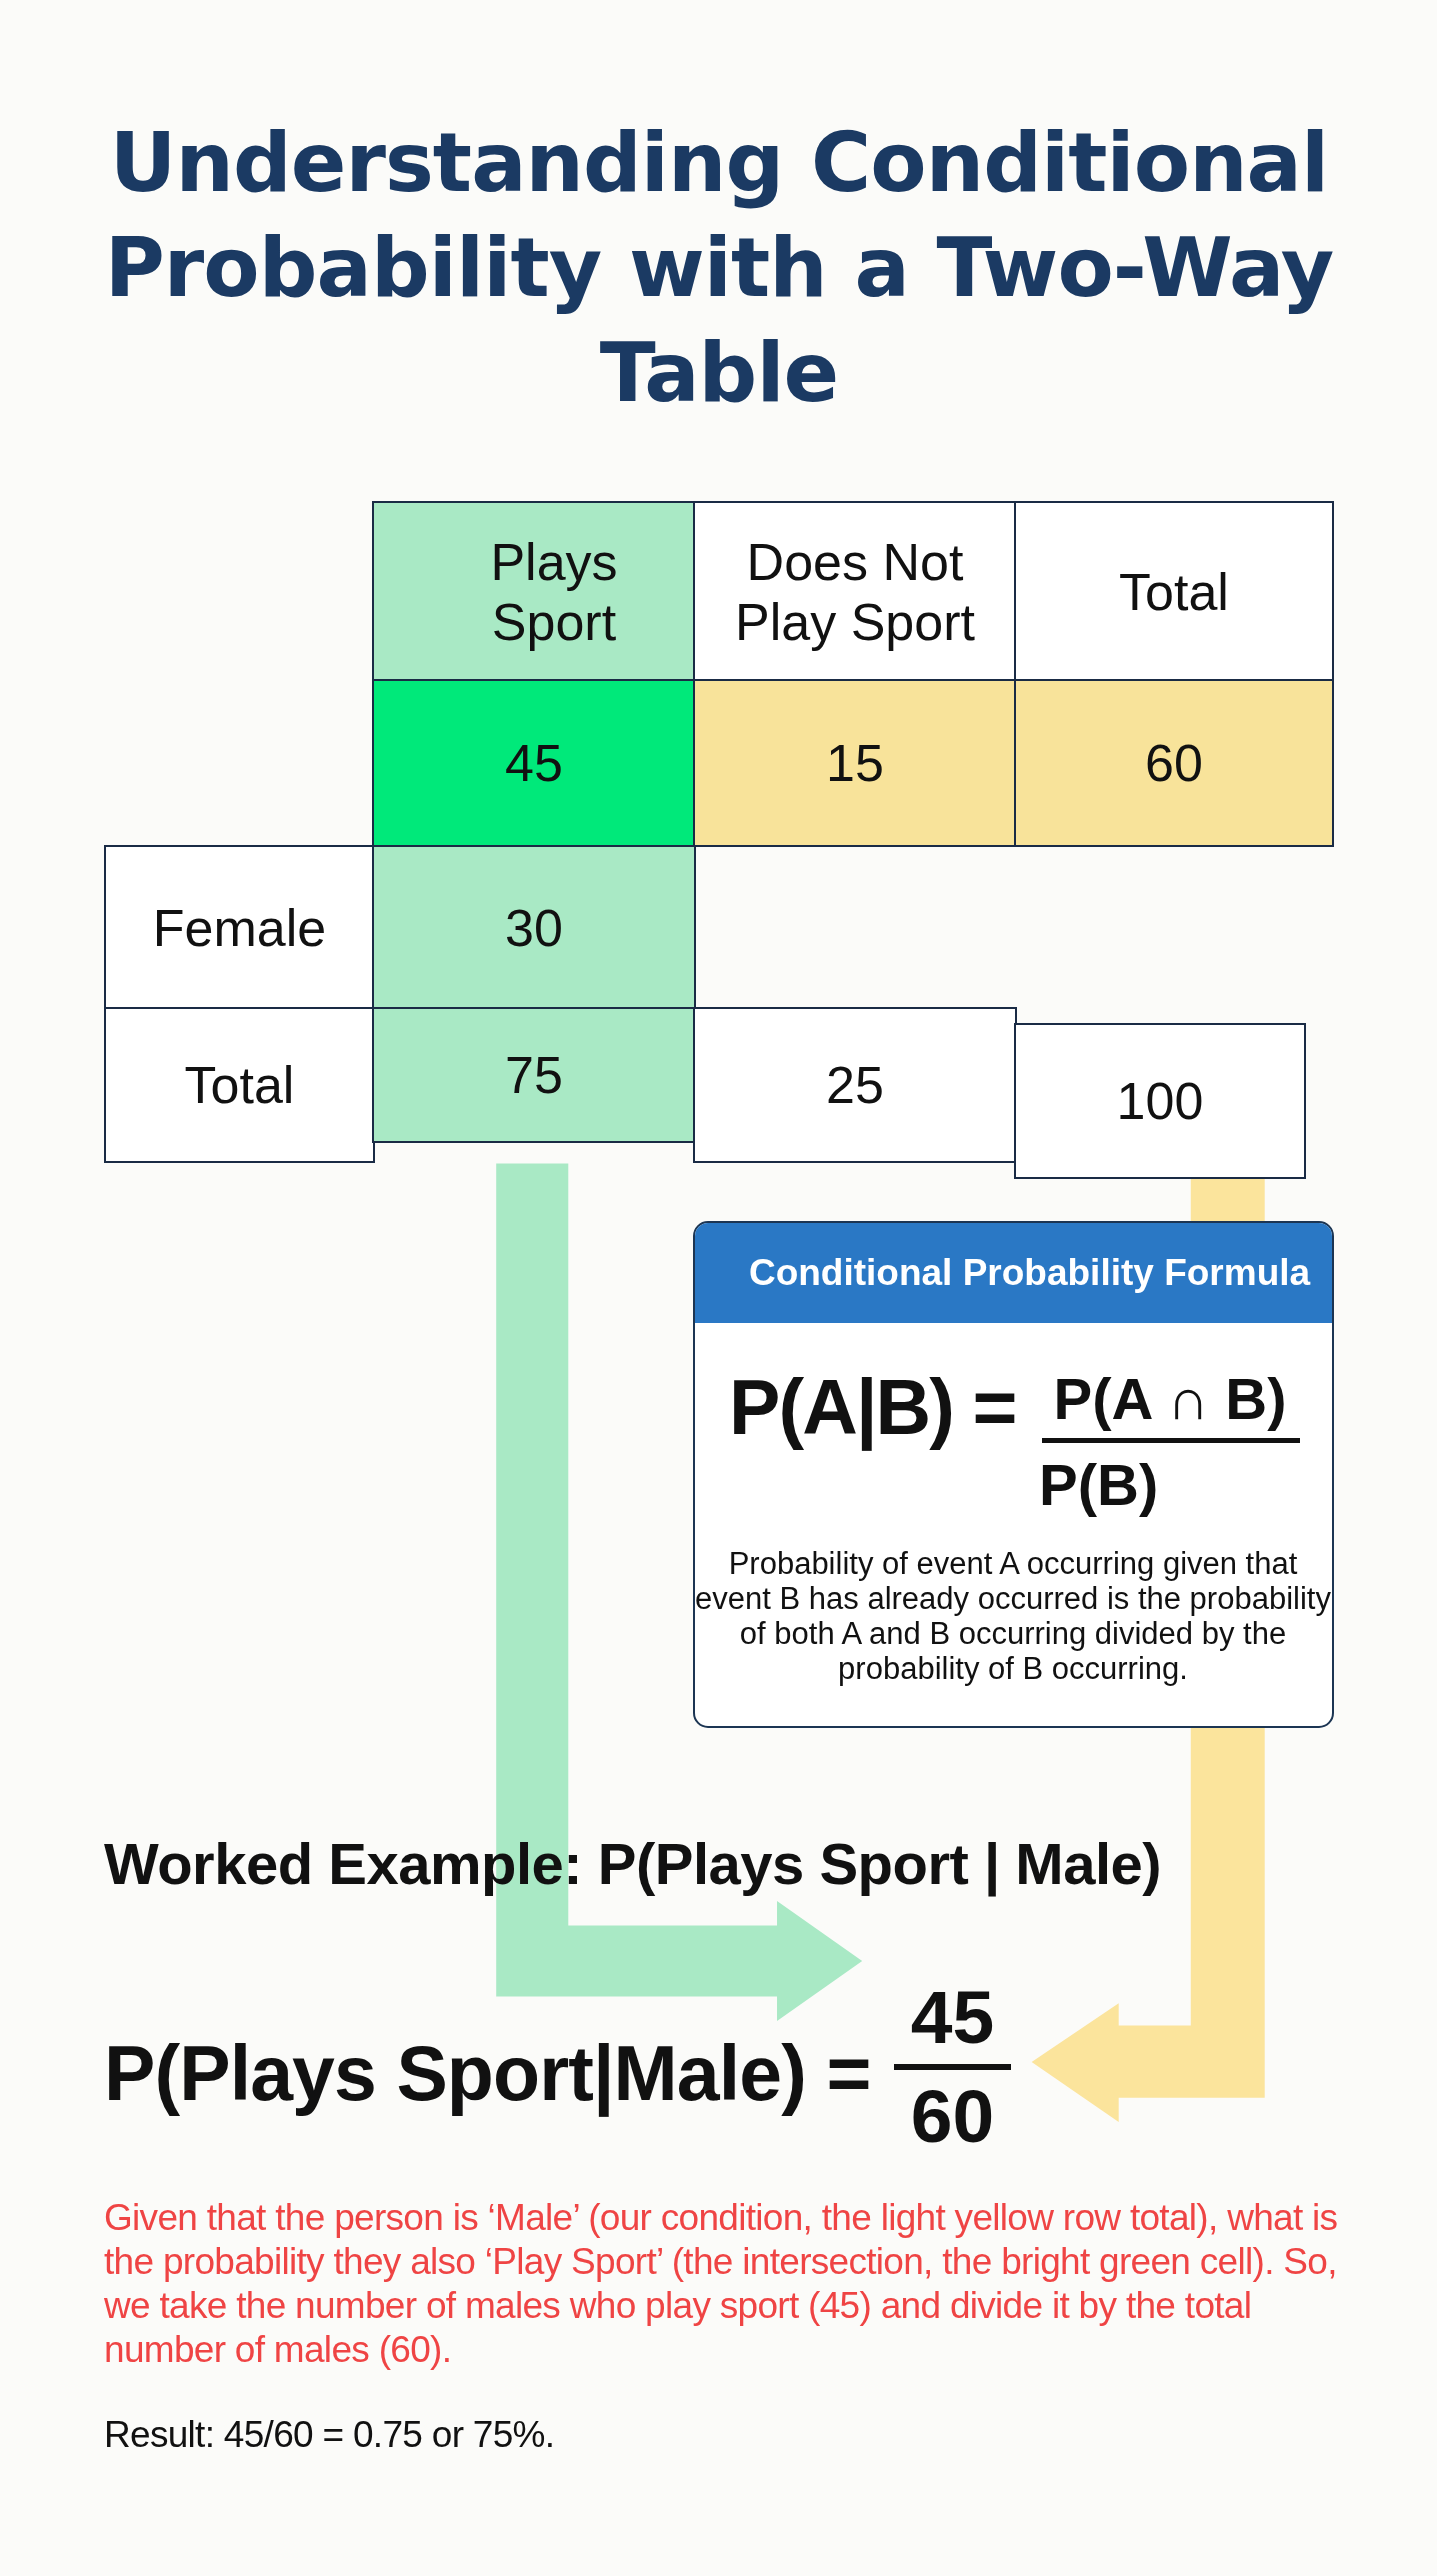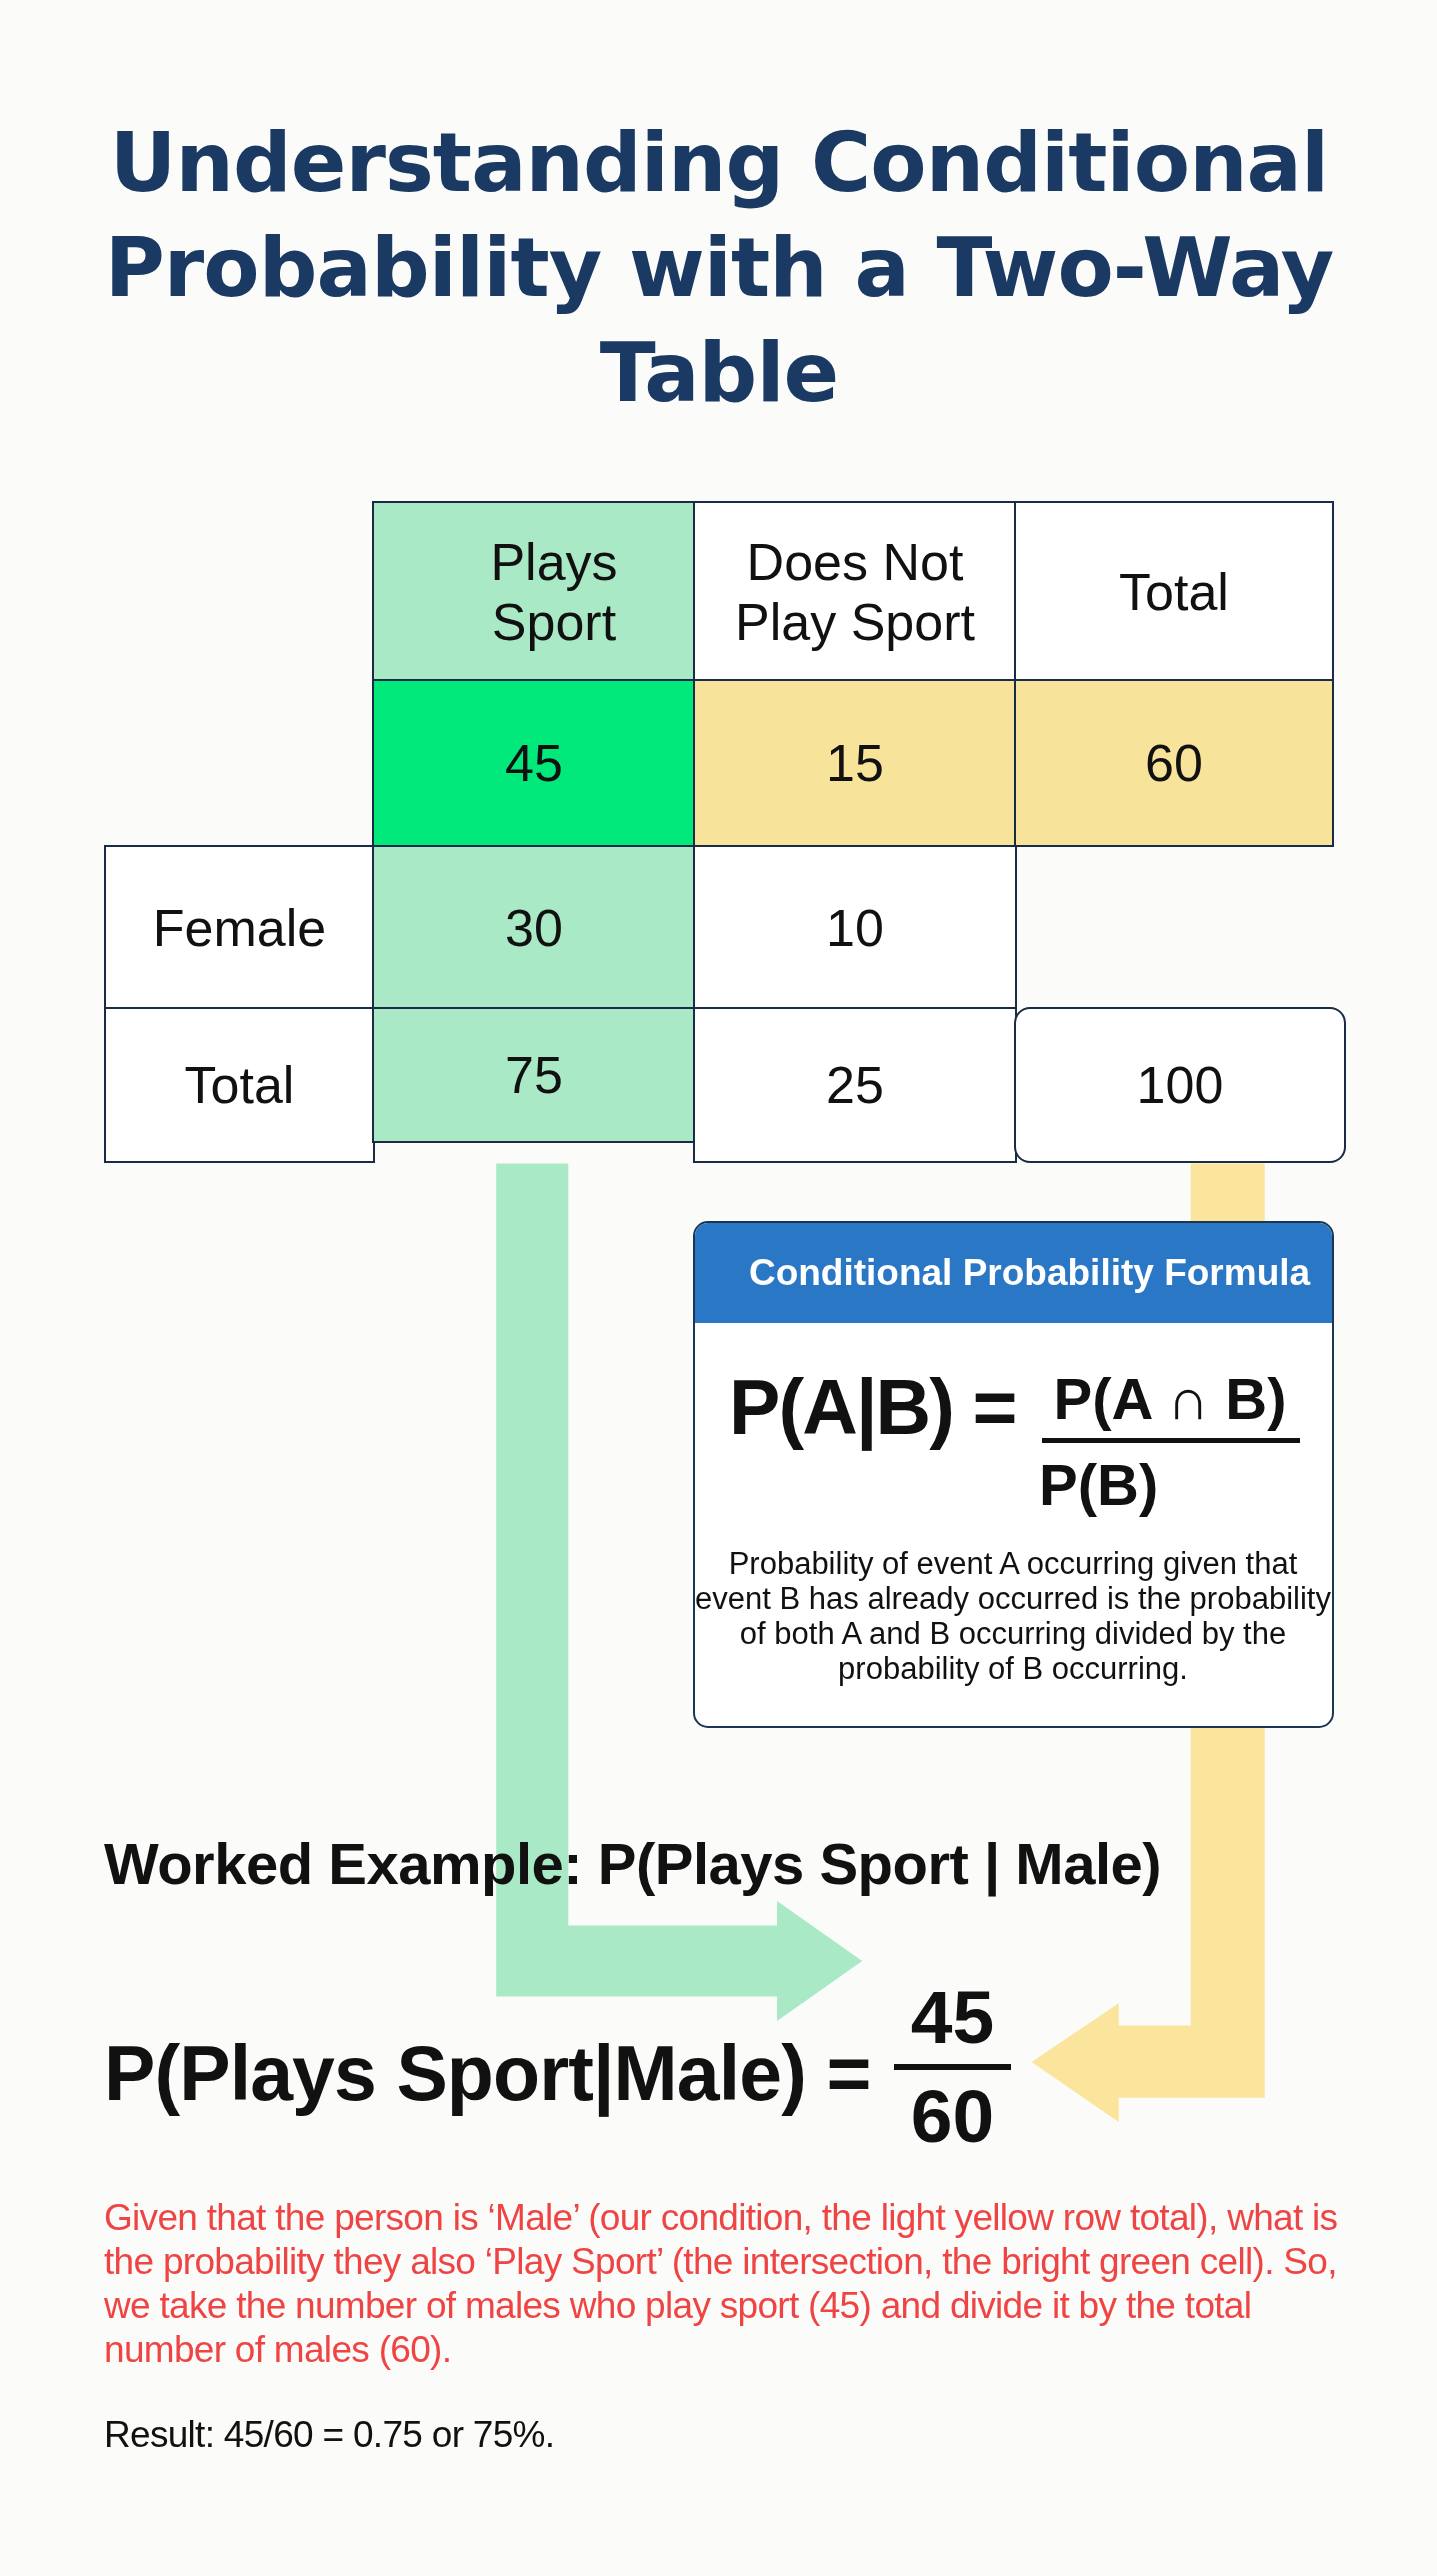--- a/index.html
+++ b/index.html
@@ -101,34 +101,31 @@
   <div class="cell c-yellow" style="left:910px;top:178px;width:320px;height:168px;">
     <span>60</span>
   </div>
 
   <div class="cell c-white" style="left:0;top:344px;width:271px;height:166px;">
     <span>Female</span>
   </div>
   <div class="cell c-lgreen" style="left:268px;top:344px;width:324px;height:166px;">
     <span>30</span>
   </div>
-  <div class="cell c-white" style="left:589px;top:344px;width:324px;height:166px;">
-    <span>10</span>
-  </div>
 
   <div class="cell c-white" style="left:0;top:506px;width:271px;height:156px;">
     <span>Total</span>
   </div>
   <div class="cell c-lgreen" style="left:268px;top:506px;width:324px;height:136px;">
     <span>75</span>
   </div>
   <div class="cell c-white" style="left:589px;top:506px;width:324px;height:156px;">
     <span>25</span>
   </div>
-  <div class="cell c-white" style="left:910px;top:506px;width:332px;height:156px;border-radius:16px;">
+  <div class="cell c-white" style="left:910px;top:522px;width:292px;height:156px;">
     <span>100</span>
   </div>
 </div>
 
 <div id="fbox" class="abs">
   <div id="fbox-head">Conditional Probability Formula</div>
   <div id="eq-left" class="abs">P(A|B) =</div>
   <div id="eq-num" class="abs">P(A ∩ B)</div>
   <div id="eq-line" class="abs"></div>
   <div id="eq-den" class="abs">P(B)</div>

